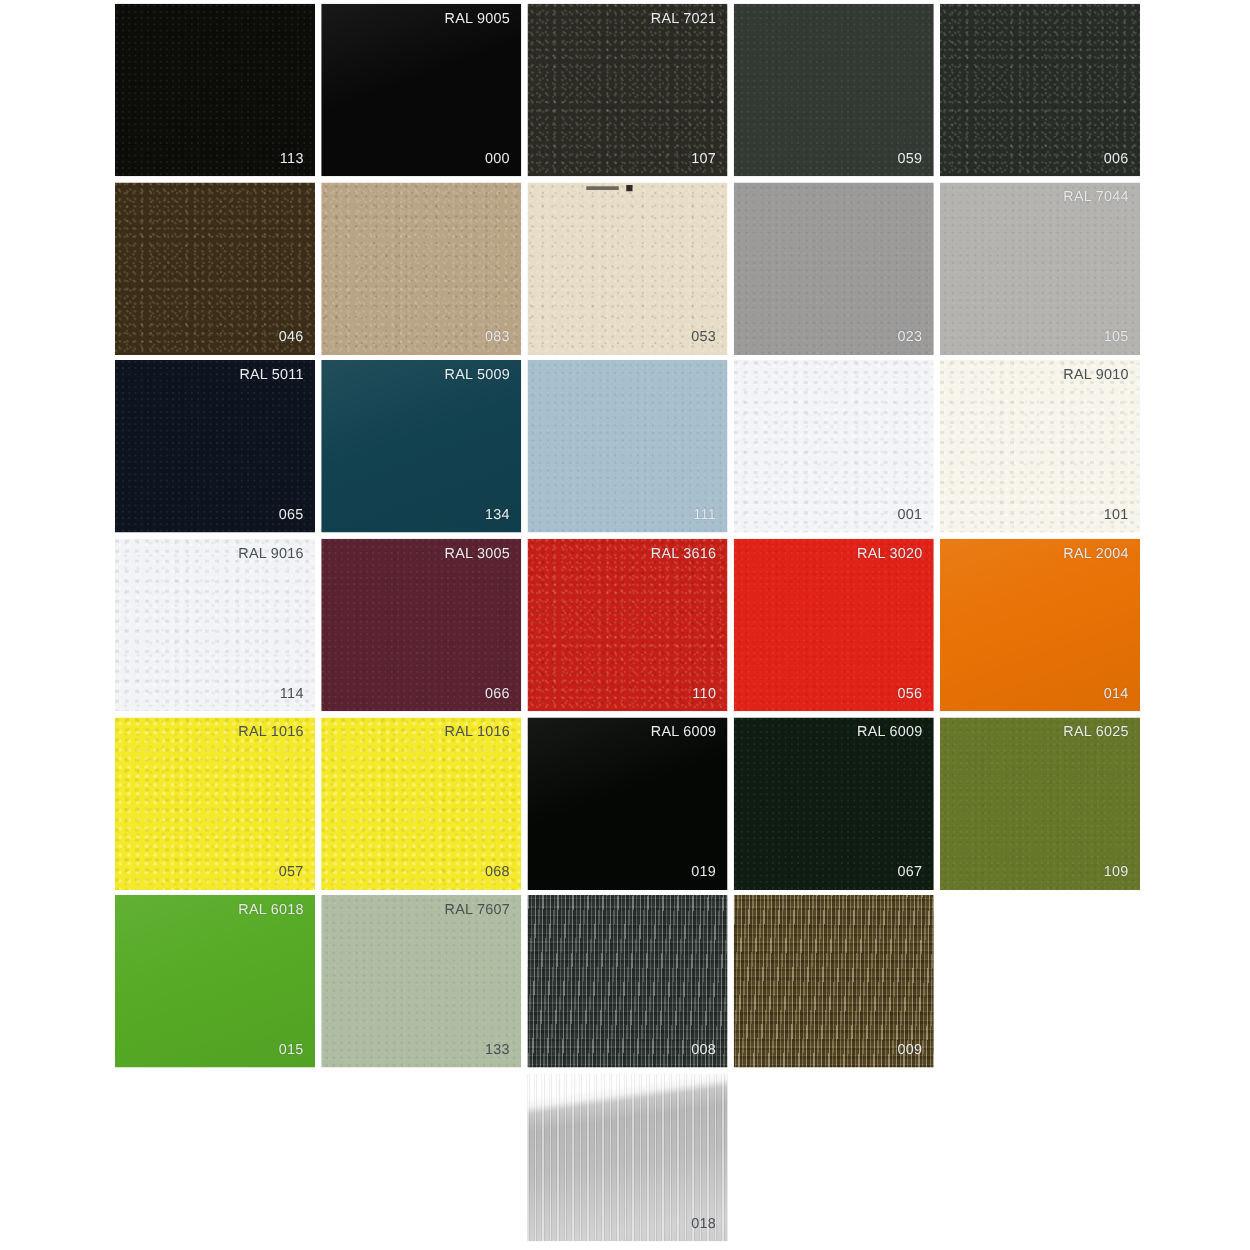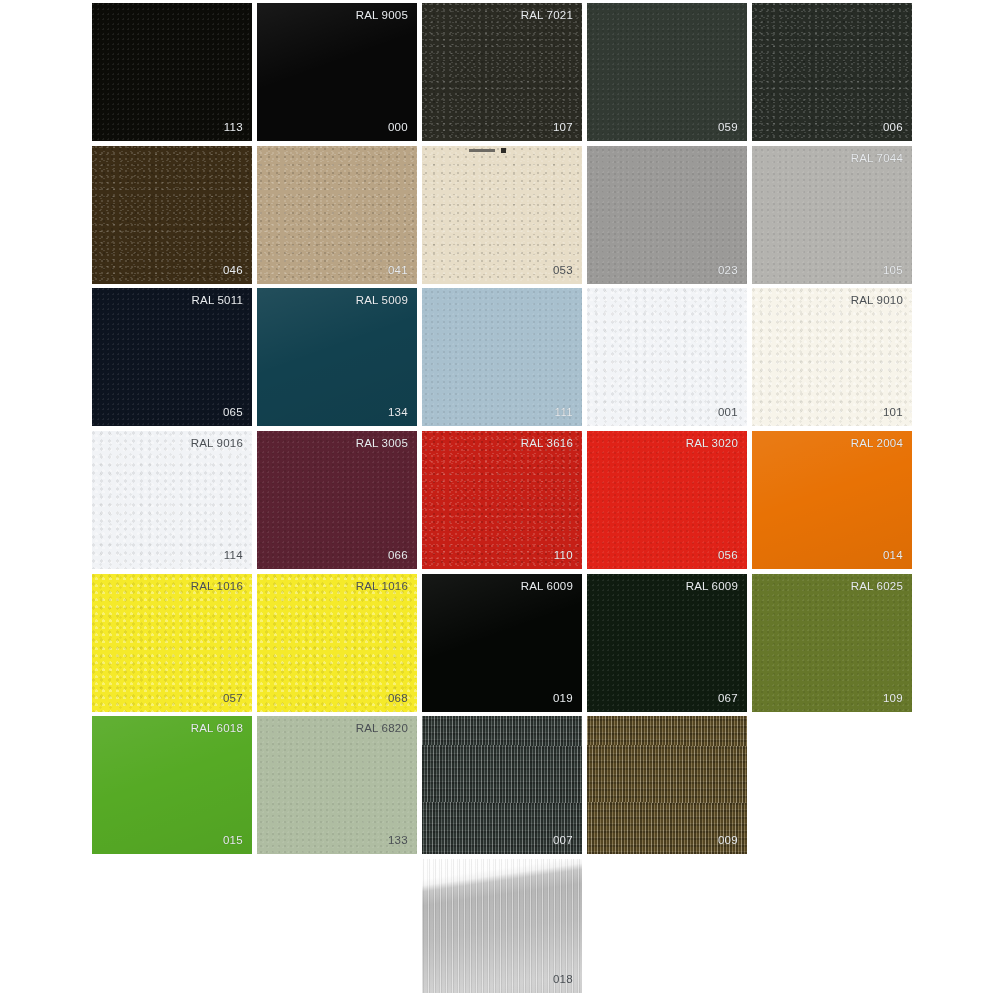--- a/index.html
+++ b/index.html
@@ -221,21 +221,21 @@
       <div class="swatch tex-speckle">
         <div class="base" style="background: rgb(60, 45, 22);"></div>
         <div class="sheen"></div>
         <div class="grain"></div>
         <div class="code lbl-light">046</div>
       </div>
       <div class="swatch tex-speckle">
         <div class="base" style="background: rgb(185, 164, 133);"></div>
         <div class="sheen"></div>
         <div class="grain"></div>
-        <div class="code lbl-light">041</div>
+        <div class="code lbl-light">083</div>
       </div>
       <div class="swatch tex-speckle">
         <div class="base" style="background: rgb(231, 221, 199);"></div>
         <div class="sheen"></div>
         <div class="grain"></div>
         <div class="artifact-bar"></div>
         <div class="artifact-dot"></div>
         <div class="code lbl-dark">053</div>
       </div>
       <div class="swatch tex-fine">
@@ -366,28 +366,28 @@
         <div class="base" style="background: rgb(86, 170, 37);"></div>
         <div class="sheen"></div>
         <div class="grain"></div>
         <div class="ral lbl-light">RAL 6018</div>
         <div class="code lbl-light">015</div>
       </div>
       <div class="swatch tex-fine">
         <div class="base" style="background: rgb(175, 189, 162);"></div>
         <div class="sheen"></div>
         <div class="grain"></div>
-        <div class="ral lbl-dark">RAL 6820</div>
+        <div class="ral lbl-dark">RAL 7607</div>
         <div class="code lbl-dark">133</div>
       </div>
       <div class="swatch tex-coarse">
         <div class="base" style="background: rgb(57, 67, 63);"></div>
         <div class="sheen"></div>
         <div class="grain"></div>
-        <div class="code lbl-light">007</div>
+        <div class="code lbl-light">008</div>
       </div>
       <div class="swatch tex-coarse">
         <div class="base" style="background: rgb(109, 90, 44);"></div>
         <div class="sheen"></div>
         <div class="grain"></div>
         <div class="code lbl-light">009</div>
       </div>
     </div>
     <div class="row r6">
       <div class="swatch tex-steel">

